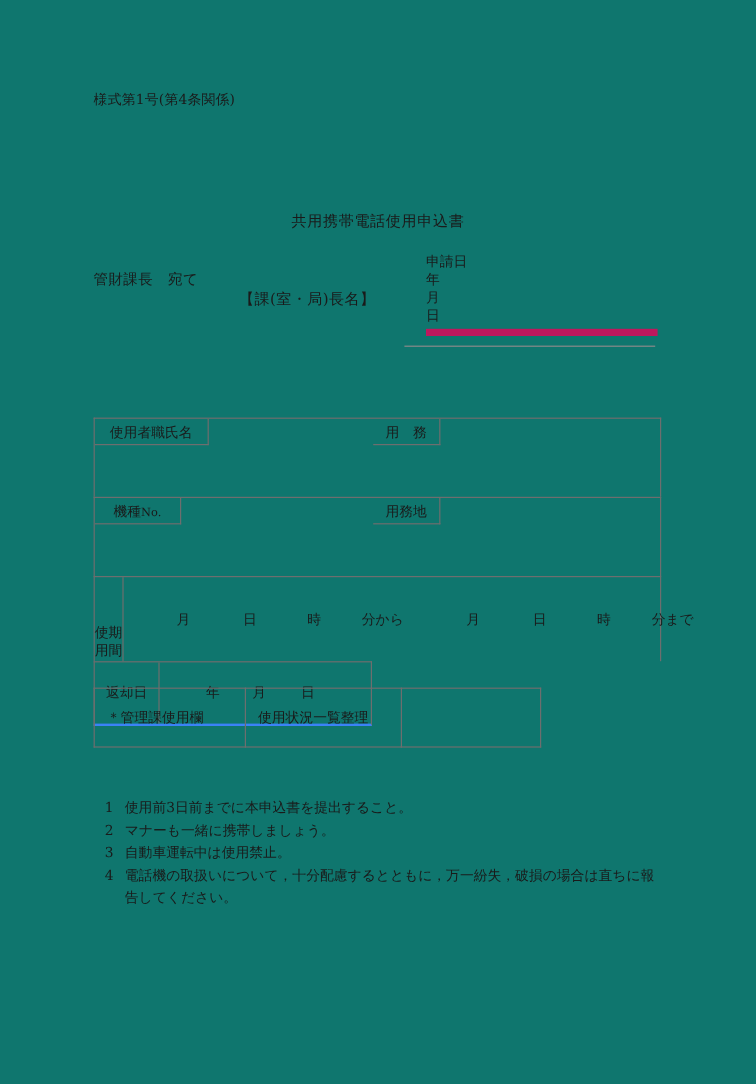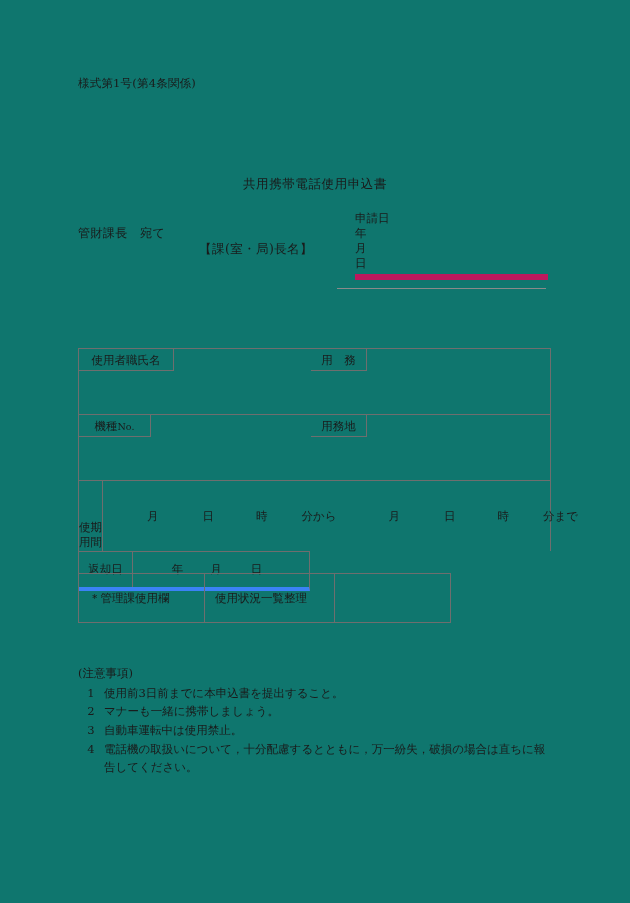--- a/index.html
+++ b/index.html
@@ -170,24 +170,24 @@
   .period-body .pm  { margin-right: 44px; }
   .period-body .pd  { margin-right: 42px; }
   .period-body .ph  { margin-right: 34px; }
   .period-body .pf  { margin-right: 52px; }
   .period-body .pm2 { margin-right: 44px; }
   .period-body .pd2 { margin-right: 42px; }
   .period-body .ph2 { margin-right: 34px; }
 
   
   .row-return {
-    height: 40px;
+    height: 54px;
     width: 232px;
     display: flex;
-    border-bottom: 4px solid #3b82f6;
+    border-bottom: 2px solid #3b82f6;
     font-family: Liberation Mono, monospace;
   }
   .return-label {
     width: 54px;
     border-right: 1px solid #6e6e6e;
     display: flex;
     align-items: center;
     justify-content: center;
     font-size: 11.5px;
     box-sizing: border-box;
@@ -309,21 +309,20 @@
     <tbody>
         <tr>
       <td style="width:115px">＊管理課使用欄</td>
       <td style="width:119px">使用状況一覧整理</td>
       <td style="width:105px"></td>
     </tr>
   </tbody>
     </table>
 
   <div class="abs notes">
-    <div class="notes-head">(注意事項)</div>
 
     <div class="note-item">
       <span class="note-num">1</span>
       <span class="note-text">使用前3日前までに本申込書を提出すること。</span>
     </div>
 
     <div class="note-item">
       <span class="note-num">2</span>
       <span class="note-text">マナーも一緒に携帯しましょう。</span>
     </div>

